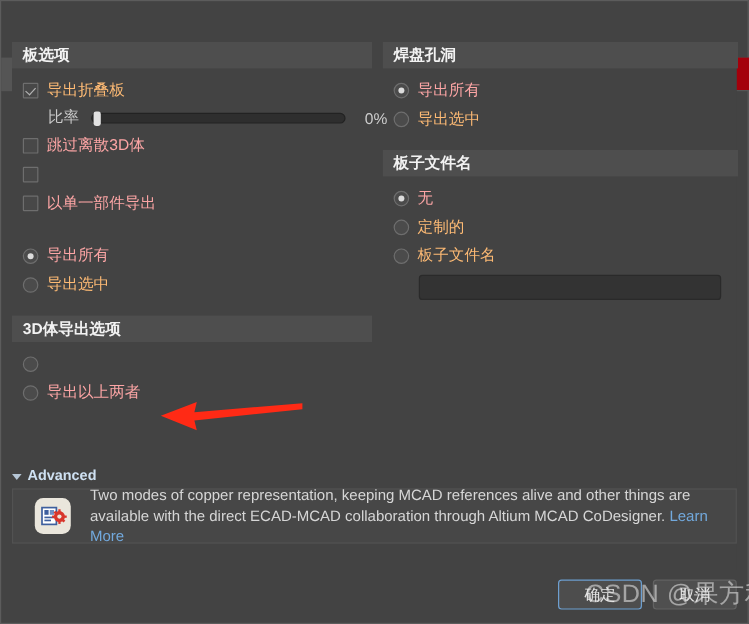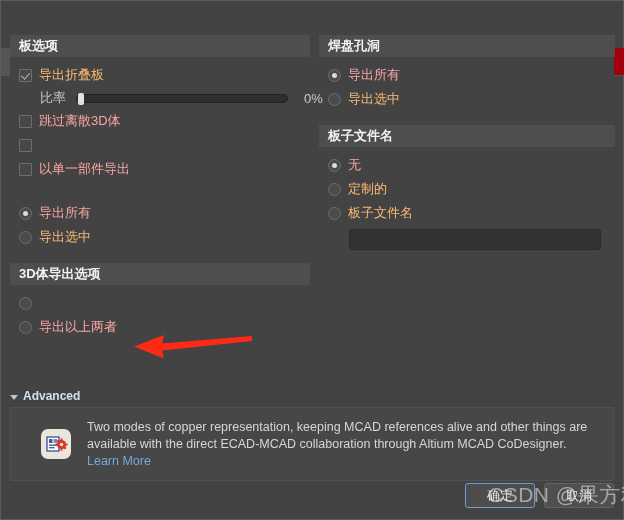--- a/index.html
+++ b/index.html
@@ -228,27 +228,27 @@
     border-left: 4px solid transparent;
     border-right: 4px solid transparent;
     border-top: 5px solid #b6c6d6;
     margin-right: 5px;
     margin-top: 2px;
   }
   .advanced-panel {
     position: absolute;
     left: 0; top: 372px;
     width: 604px;
-    height: 74px;
+    height: 46px;
     background: #474747;
     border: 1px solid #525252;
     box-sizing: border-box;
     display: flex;
     align-items: center;
-    padding: 0 24px;
+    padding: 0 12px;
   }
   .adv-icon {
     width: 30px; height: 30px;
     background: #eae6dc;
     border-radius: 7px;
     margin-left: 6px;
     margin-right: 16px;
     flex: 0 0 auto;
     position: relative;
     overflow: hidden;

